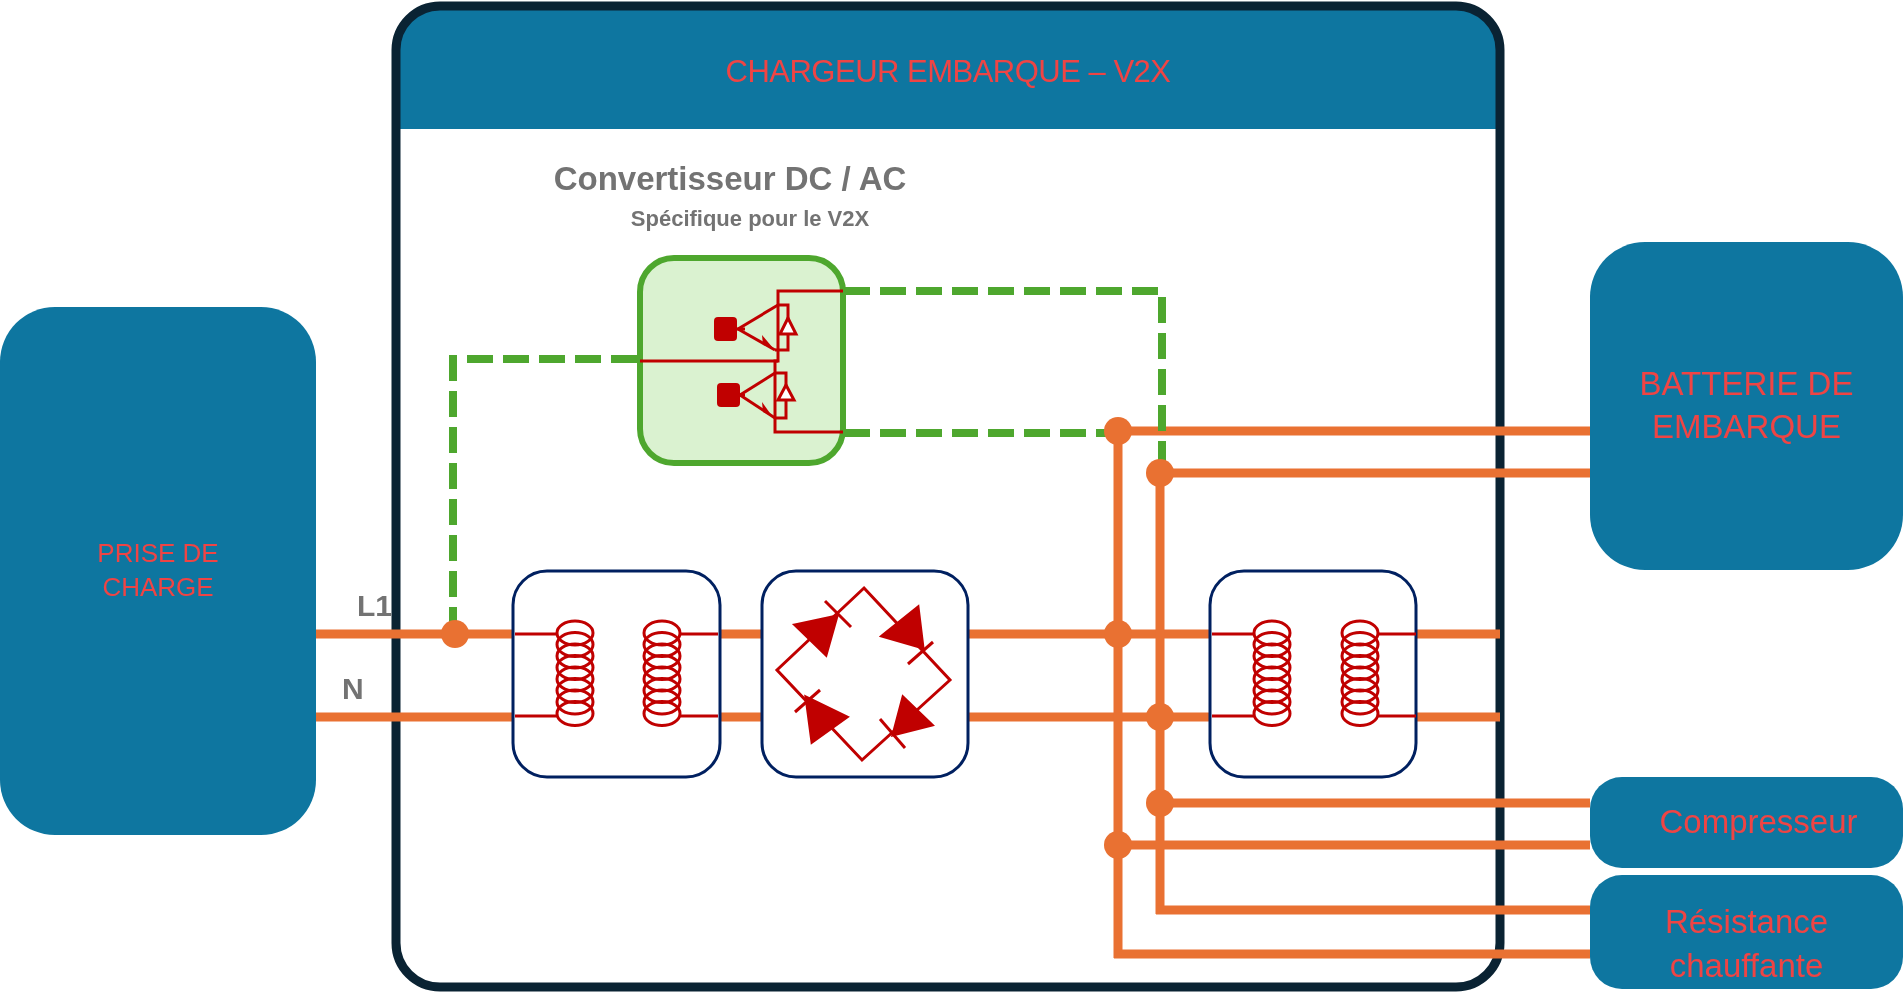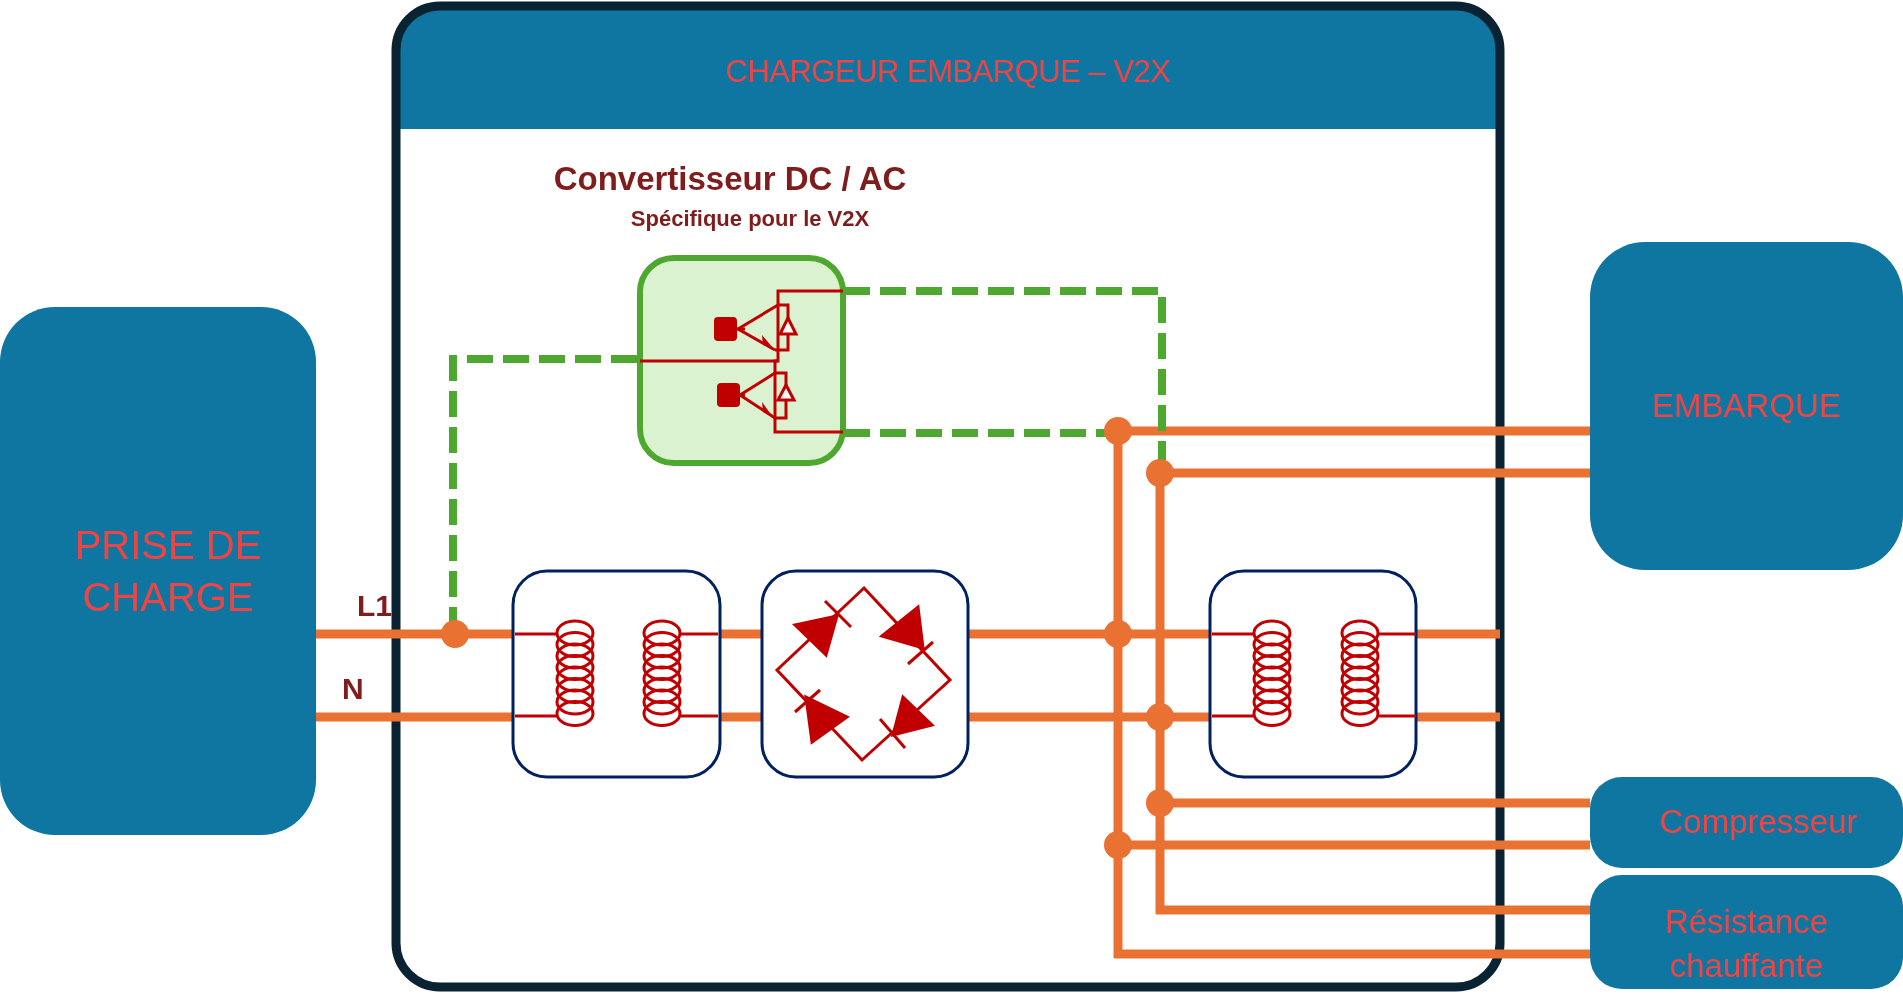--- a/index.html
+++ b/index.html
@@ -1,19 +1,19 @@
 <!DOCTYPE html>
 <html><head>
 <meta charset="utf-8">
 <style>
   html, body { margin: 0; padding: 0; background: #ffffff; }
   body { width: 1903px; height: 1000px; overflow: hidden; position: relative; font-family: "Liberation Sans", sans-serif; }
   svg { position: absolute; left: 0; top: 0; }
   .lbl { position: absolute; color: #ef4444; text-align: center; font-family: "Liberation Sans", sans-serif; display: flex; align-items: center; justify-content: center; line-height: 1.3; }
-  .blk { position: absolute; color: #7f1d1d; font-weight: bold; font-family: "Liberation Sans", sans-serif; }
+  .blk { position: absolute; color: #737373; font-weight: bold; font-family: "Liberation Sans", sans-serif; }
 </style>
 </head>
 <body>
 
 <svg width="1903" height="1000" viewBox="0 0 1903 1000">
 
   <rect x="0" y="307" width="316" height="528" rx="55" fill="#0E76A0"></rect>
 
   <rect x="1590" y="242" width="313" height="328" rx="55" fill="#0E76A0"></rect>
 
@@ -169,26 +169,27 @@
         <ellipse cx="1360" cy="713.5" rx="18" ry="12"></ellipse>
       </g>
   </g>
 </svg>
 
 <div class="lbl" style="left:396px; top:50px; width:1104px; height:44px; font-size:31px; letter-spacing:-0.5px;">CHARGEUR EMBARQUE – V2X</div>
 
 <div class="blk" style="left:520px; top:160px; width:420px; text-align:center; font-size:33px;">Convertisseur DC / AC</div>
 <div class="blk" style="left:540px; top:206px; width:420px; text-align:center; font-size:22px;">Spécifique pour le V2X</div>
 
-<div class="lbl" style="left:0; top:307px; width:316px; height:528px; font-size:40px; flex-direction:column;padding-left:10px;">
+<div class="lbl" style="left:0; top:307px; width:316px; height:528px; font-size:26px; flex-direction:column;">
   <span>PRISE DE</span>
   <span>CHARGE</span>
 </div>
 
 <div class="lbl" style="left:1590px; top:242px; width:313px; height:328px; font-size:33px; flex-direction:column;">
+  <span>BATTERIE DE</span>
   <span>EMBARQUE</span>
 </div>
 
 <div class="lbl" style="left:1590px; top:777px; width:313px; height:91px; font-size:33px;padding-left:12px;">Compresseur</div>
 
 <div class="lbl" style="left:1590px; top:875px; width:313px; height:114px; font-size:33px; flex-direction:column; line-height:1.35;justify-content:flex-end;">
   <span>Résistance</span>
   <span>chauffante</span>
 </div>
 

